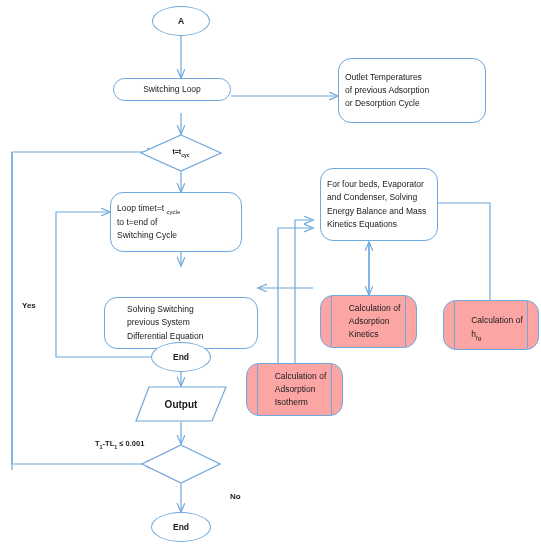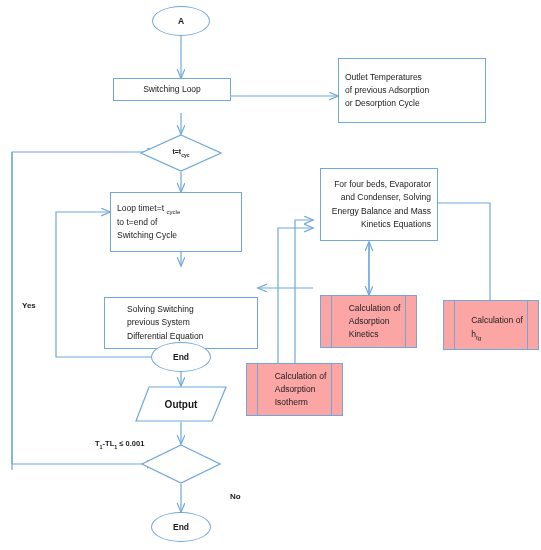--- a/index.html
+++ b/index.html
@@ -4,21 +4,21 @@
 <style>
   html,body{margin:0;padding:0;background:#ffffff;}
   body{font-family:"Liberation Sans",sans-serif;}
   #canvas{
     position:relative;
     width:541px;height:550px;
     background:#ffffff;
     overflow:hidden;
   }
   #wires{position:absolute;left:0;top:0;width:541px;height:550px;}
-  .node{position:absolute;box-sizing:border-box;display:flex;align-items:center;justify-content:center;}
+  .node{position:absolute;box-sizing:border-box;display:flex;align-items:center;justify-content:center;border-radius:13px;}
   .proc{
     border:1px solid #6fa8dc;background:#ffffff;
     font-size:8.5px;color:#1a1a1a;line-height:1.55;
     padding:4px 6px;text-align:left;
   }
   .proc .txt{width:100%;}
   .term{
     border:1px solid #6fa8dc;background:#ffffff;border-radius:50%;
     font-size:8.5px;color:#1a1a1a;font-weight:bold;
   }
@@ -131,21 +131,21 @@
   </div>
 
   <div class="node proc" style="left:104px;top:266px;width:154px;height:52px;padding-left:22px;margin-top:31px;">
     <div class="txt">
       <div>Solving Switching</div>
       <div>previous System</div>
       <div>Differential Equation</div>
     </div>
   </div>
 
-  <div class="node proc" style="left:320px;top:168px;width:118px;height:73px;text-align:right;">
+  <div class="node proc" style="left:320px;top:168px;width:118px;height:73px;">
     <div class="txt">
       <div>For four beds, Evaporator</div>
       <div>and Condenser, Solving</div>
       <div>Energy Balance and Mass</div>
       <div>Kinetics Equations</div>
     </div>
   </div>
 
   <div class="node predef" style="left:320px;top:295px;width:97px;height:53px;">
     <div class="txt">

